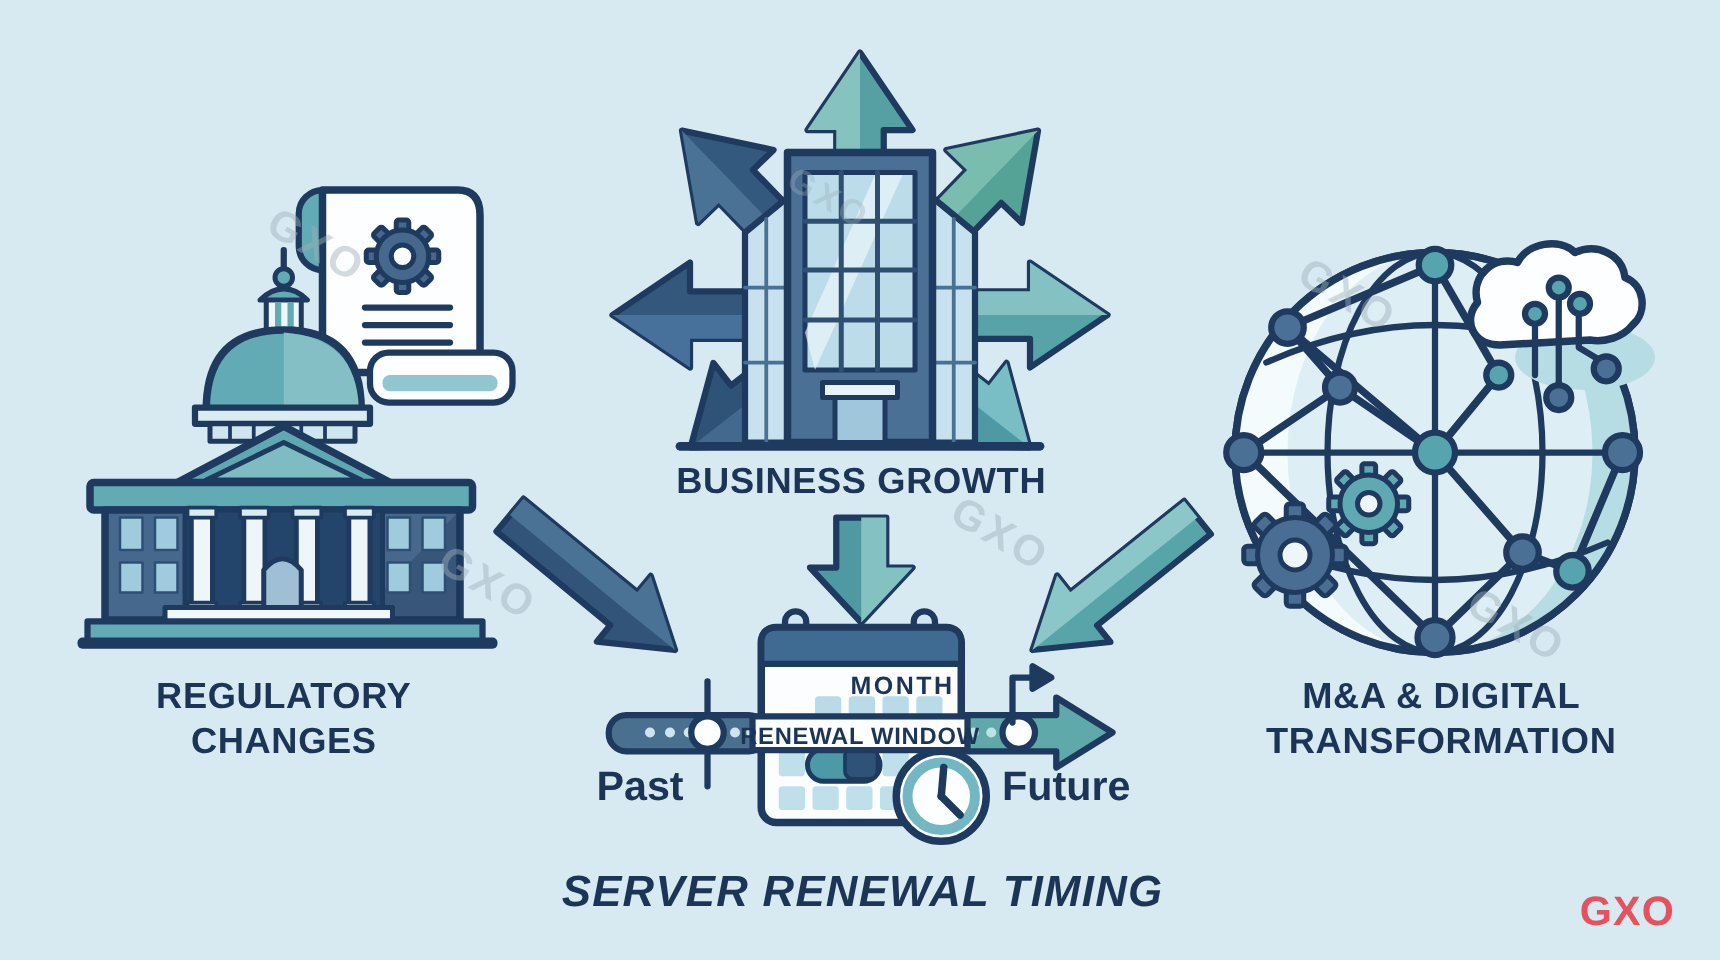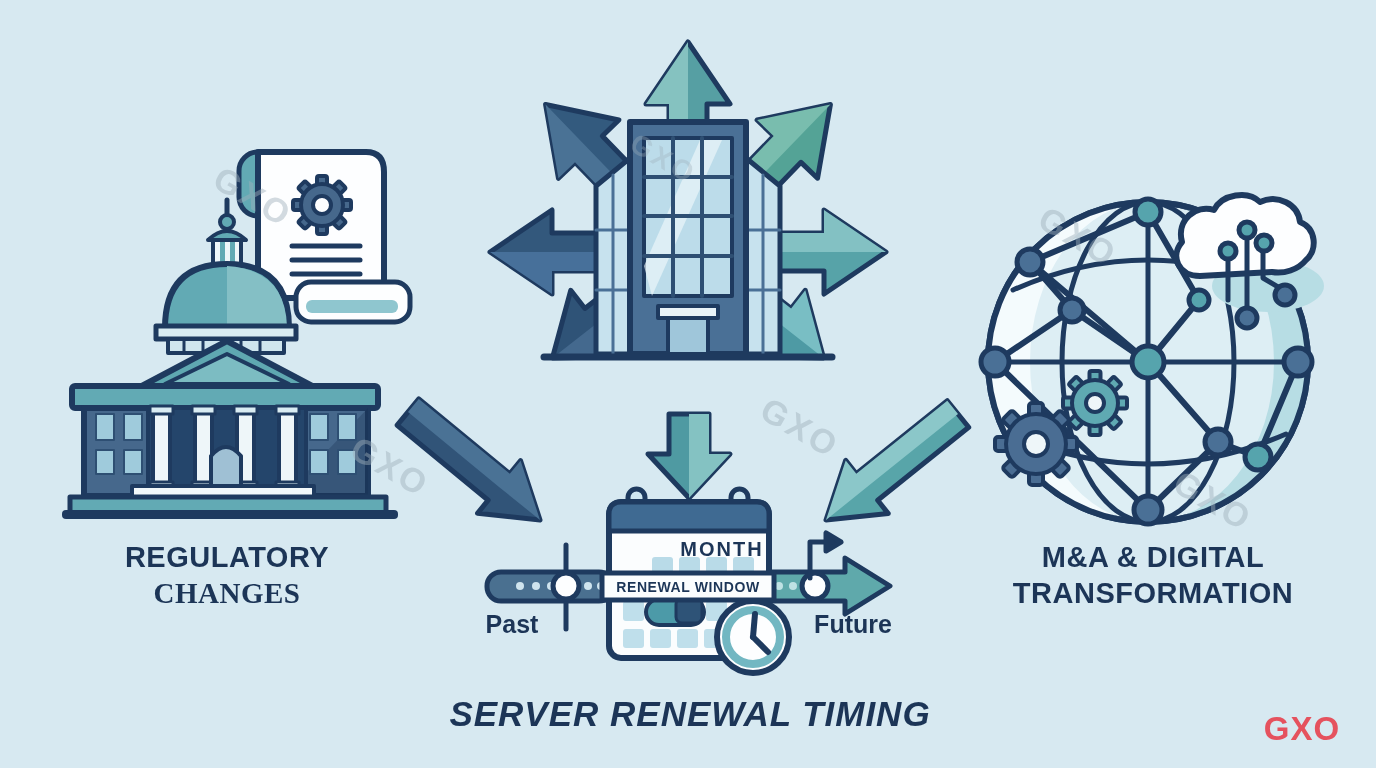--- a/index.html
+++ b/index.html
@@ -9,22 +9,22 @@
     font-family:"Liberation Sans", sans-serif;
   }
   svg{position:absolute;left:0;top:0;}
   .label{
     position:absolute;transform:translateX(-50%);
     color:#1c3557;font-weight:bold;text-align:center;white-space:nowrap;
   }
   .factor-label{font-size:29px;line-height:35px;letter-spacing:.5px;}
   .title-label{font-size:35px;letter-spacing:1px;font-style:italic;}
   .cal-month{font-size:20px;letter-spacing:2px;margin-left:32px;}
-  .cal-band{font-size:14px;letter-spacing:.6px;}
-  .tl-label{font-size:25px;}
+  .cal-band{font-size:19px;letter-spacing:.6px;}
+  .tl-label{font-size:33px;}
   .brand{
     position:absolute;color:#e5525e;font-size:33px;font-weight:800;
     letter-spacing:1px;transform:translateX(-50%);
   }
   .wm{
     position:absolute;color:#9fb0bb;opacity:.45;font-weight:bold;
     font-size:34px;letter-spacing:3px;transform:translate(-50%,-50%) rotate(30deg);
     white-space:nowrap;
   }
   .wm.small{font-size:28px;opacity:.35;}
@@ -340,23 +340,24 @@
   </g>
 </svg>
 
   <span class="wm" style="left:253px;top:197px;">GXO</span>
   <span class="wm small" style="left:663px;top:159px;">GXO</span>
   <span class="wm" style="left:390px;top:467px;">GXO</span>
   <span class="wm" style="left:800px;top:428px;">GXO</span>
   <span class="wm" style="left:1078px;top:237px;">GXO</span>
   <span class="wm" style="left:1213px;top:501px;">GXO</span>
 
+  <div class="label factor-label" style="left:689px;top:368px;">BUSINESS GROWTH</div>
 
   <div class="label factor-label" style="left:227px;top:540px;">REGULATORY</div>
-  <div class="label factor-label" style="left:227px;top:576px;font-family:Liberation Serif, serif;">CHANGES</div>
+  <div class="label factor-label" style="left:227px;top:576px;">CHANGES</div>
 
   <div class="label factor-label" style="left:1153px;top:576px;">TRANSFORMATION</div>
   <div class="label factor-label" style="left:1153px;top:540px;">M&amp;A &amp; DIGITAL</div>
 
   <div class="label cal-month" style="left:690px;top:538px;">MONTH</div>
   <div class="label cal-band" style="left:688px;top:579px;">RENEWAL WINDOW</div>
 
   <div class="label tl-label" style="left:512px;top:610px;">Past</div>
   <div class="label tl-label" style="left:853px;top:610px;">Future</div>
 

